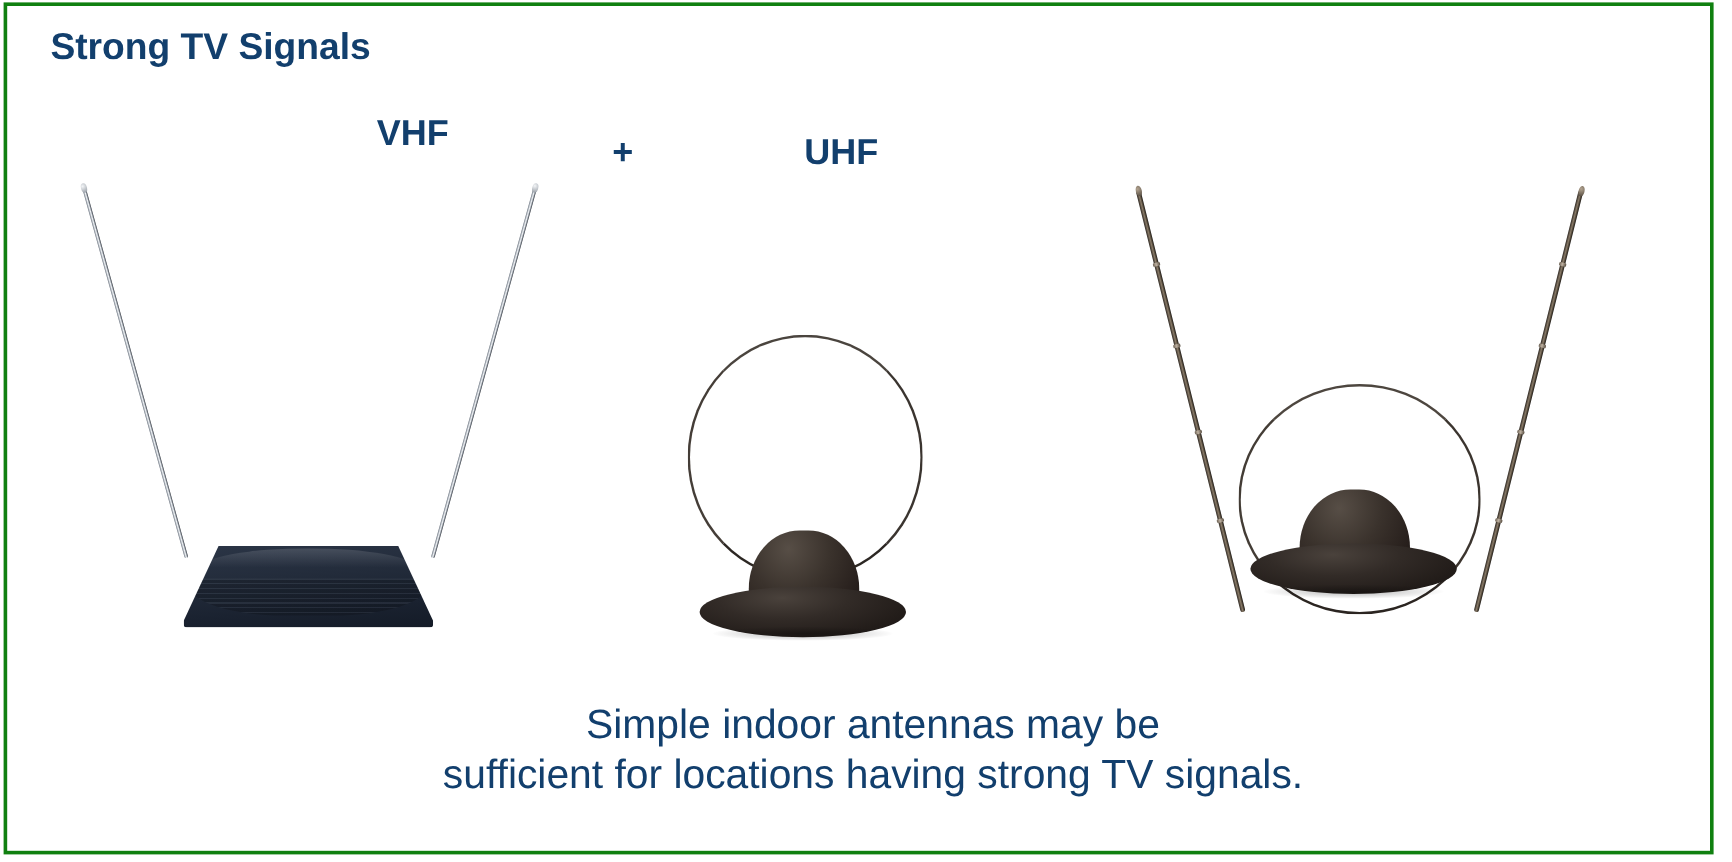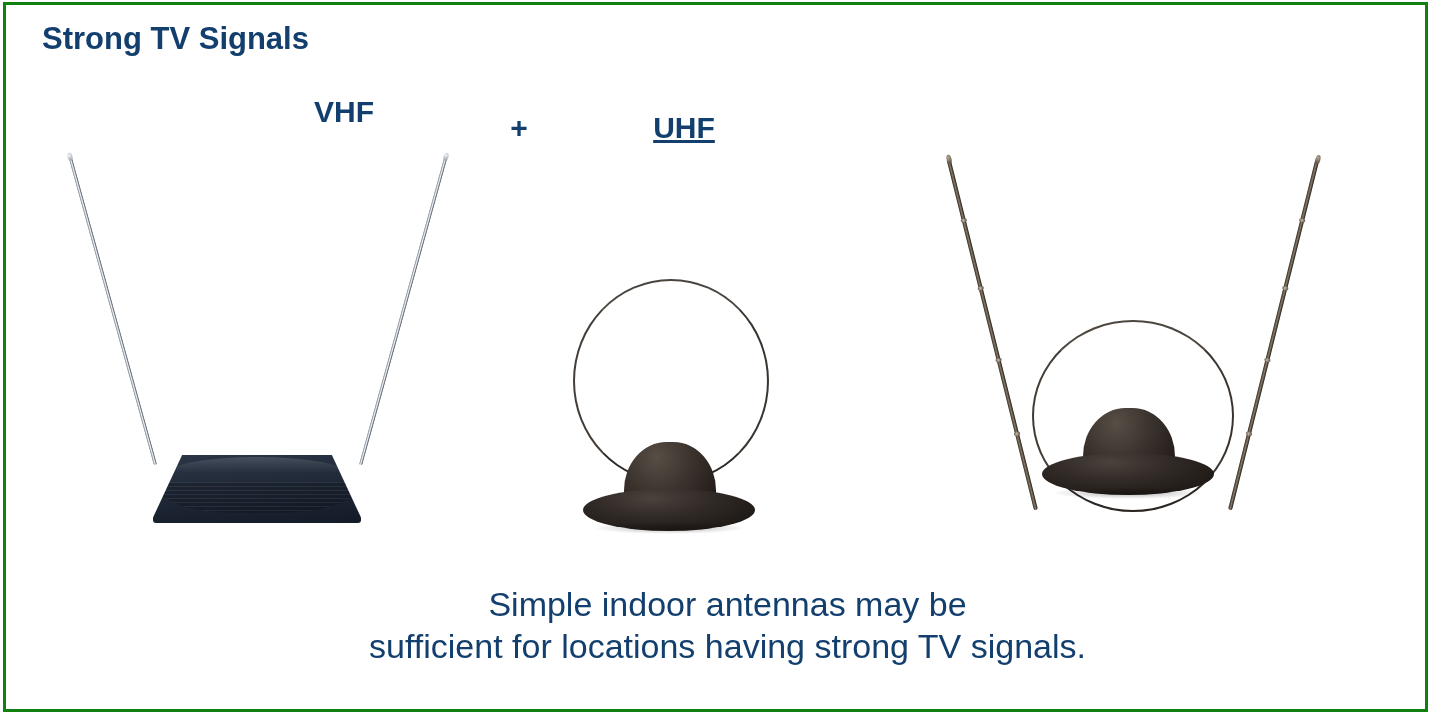--- a/index.html
+++ b/index.html
@@ -40,21 +40,21 @@
   .collabel {
     position: absolute;
     font-size: 30px;
     font-weight: bold;
     color: #123f6d;
     white-space: nowrap;
     transform: translateX(-50%);
   }
   #label-vhf  { left: 302px;  top: 90px; margin-left: 36px; }
   #label-plus { left: 513px;  top: 106px; }
-  #label-uhf  { left: 678px;  top: 106px; text-decoration: underline; }
+  #label-uhf  { left: 695px;  top: 106px; }
   #label-comb { left: 1120px; top: 106px; }
 
   .caption {
     position: absolute;
     left: 0;
     width: 1443px;
     text-align: center;
     font-size: 34px;
     font-weight: normal;
     color: #123f6d;

